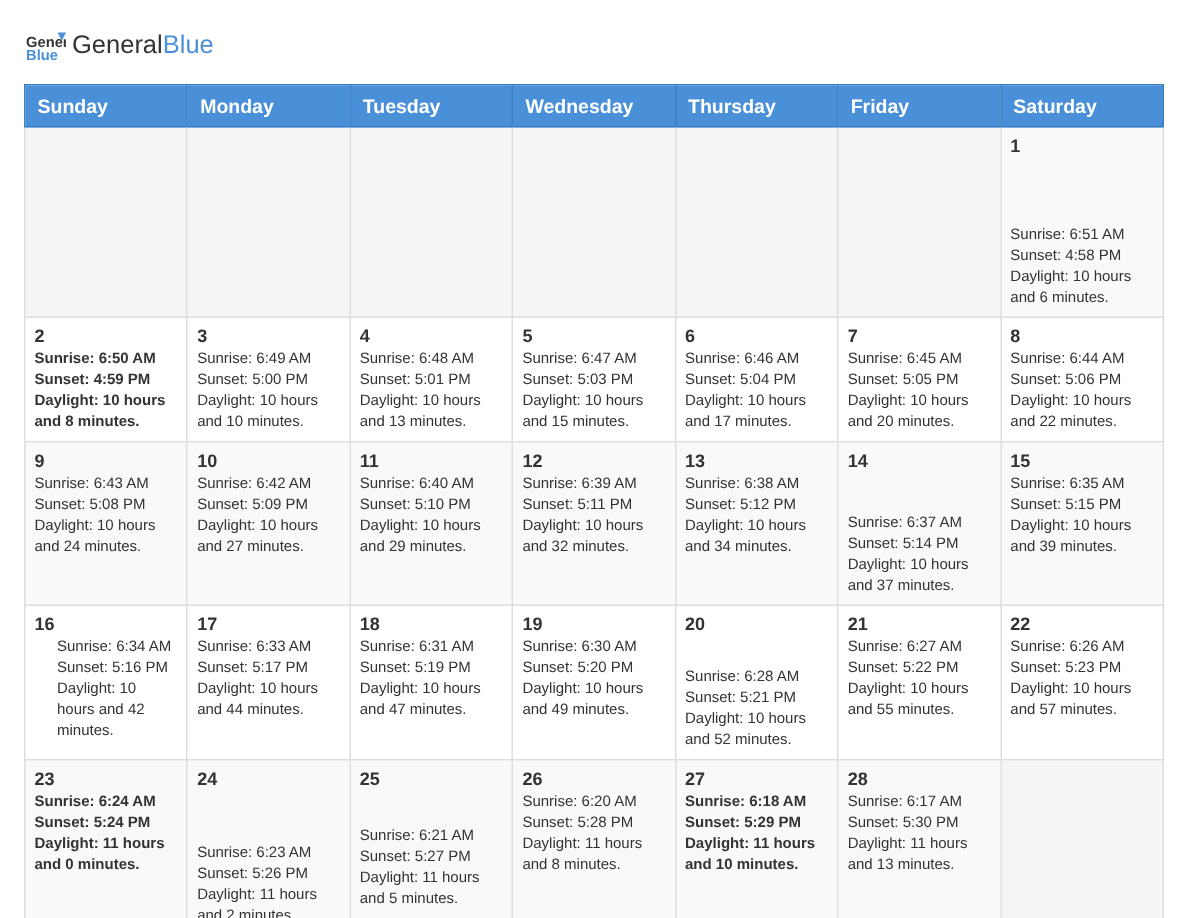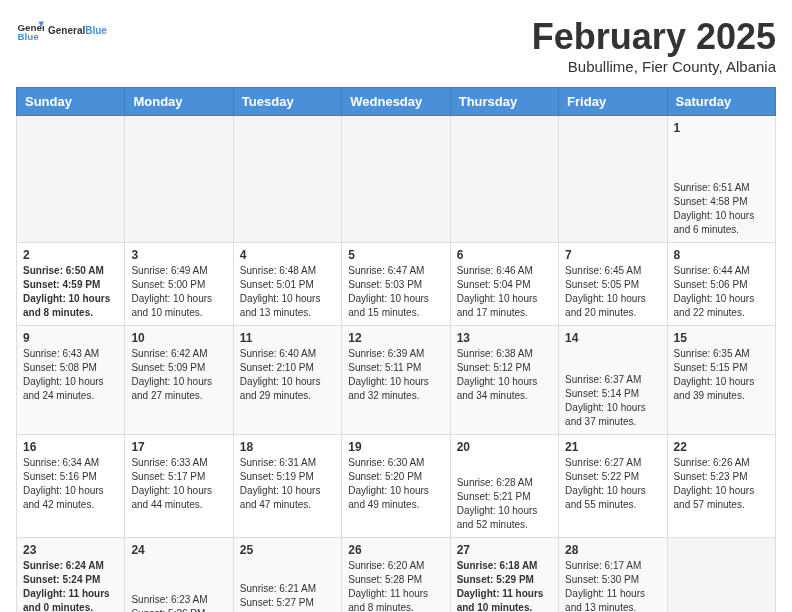--- a/index.html
+++ b/index.html
@@ -86,28 +86,24 @@
 <body>
 
 <div class="header">
   <div class="logo">
     <svg class="logo-icon" viewBox="0 0 40 40">
       <text x="2" y="22" font-size="14" font-weight="bold" fill="#333">General</text>
       <text x="2" y="34" font-size="14" font-weight="bold" fill="#4a90d9">Blue</text>
       <polygon points="32,8 40,8 36,16" fill="#4a90d9"></polygon>
     </svg>
     <div>
-      <div style="font-size:10px; font-weight:bold;">
+      <div style="font-size:17px; font-weight:normal;">
         <span style="color:#333;">General</span><span style="color:#4a90d9;">Blue</span>
       </div>
     </div>
-  </div>
-  <div class="title-block">
-    <div class="month-title">February 2025</div>
-    <div class="location-title">Bubullime, Fier County, Albania</div>
   </div>
 </div>
 
 <table class="calendar-table">
   <thead>
     <tr>
     <th>Sunday</th>
         <th>Monday</th>
         <th>Tuesday</th>
         <th>Wednesday</th>
@@ -184,21 +180,21 @@
         </td>
         <td>
           <span class="day-number">10</span>
           <div class="day-info" style="white-space: pre-line;">Sunrise: 6:42 AM
 Sunset: 5:09 PM
 Daylight: 10 hours and 27 minutes.</div>
         </td>
         <td>
           <span class="day-number">11</span>
           <div class="day-info" style="white-space: pre-line;">Sunrise: 6:40 AM
-Sunset: 2:10 PM
+Sunset: 5:10 PM
 Daylight: 10 hours and 29 minutes.</div>
         </td>
         <td>
           <span class="day-number">12</span>
           <div class="day-info" style="white-space: pre-line;">Sunrise: 6:39 AM
 Sunset: 5:11 PM
 Daylight: 10 hours and 32 minutes.</div>
         </td>
         <td>
           <span class="day-number">13</span>
@@ -215,21 +211,21 @@
         <td>
           <span class="day-number">15</span>
           <div class="day-info" style="white-space: pre-line;">Sunrise: 6:35 AM
 Sunset: 5:15 PM
 Daylight: 10 hours and 39 minutes.</div>
         </td>
       </tr>
       <tr>
         <td>
           <span class="day-number">16</span>
-          <div class="day-info" style="white-space: pre-line;">Sunrise: 6:34 AM
+          <div class="day-info" style="white-space: pre-line; margin-left: 15px;">Sunrise: 6:34 AM
 Sunset: 5:16 PM
 Daylight: 10 hours and 42 minutes.</div>
         </td>
         <td>
           <span class="day-number">17</span>
           <div class="day-info" style="white-space: pre-line;">Sunrise: 6:33 AM
 Sunset: 5:17 PM
 Daylight: 10 hours and 44 minutes.</div>
         </td>
         <td>

